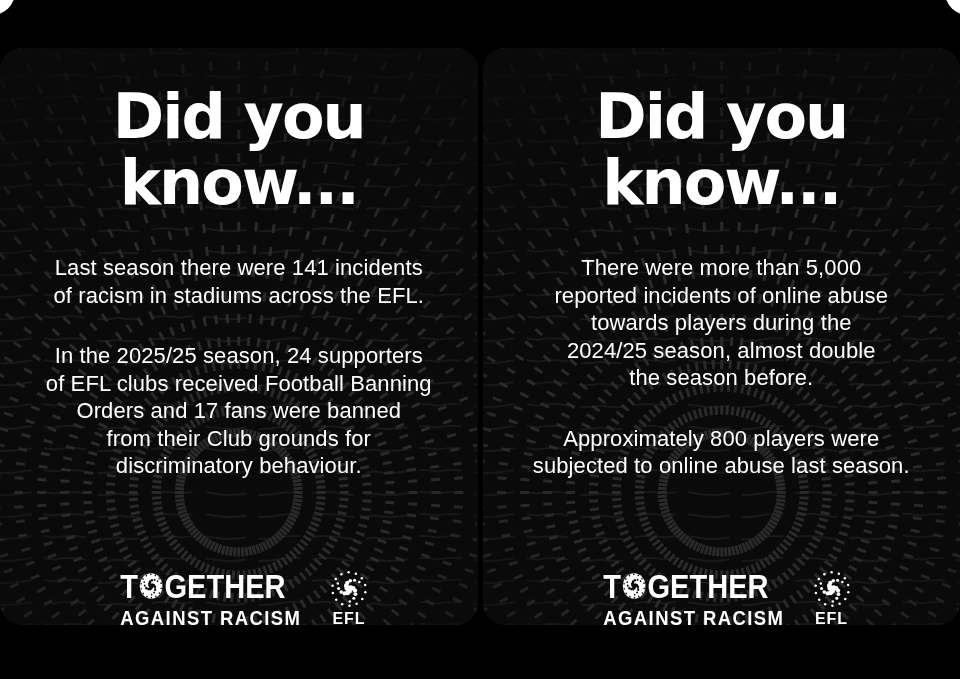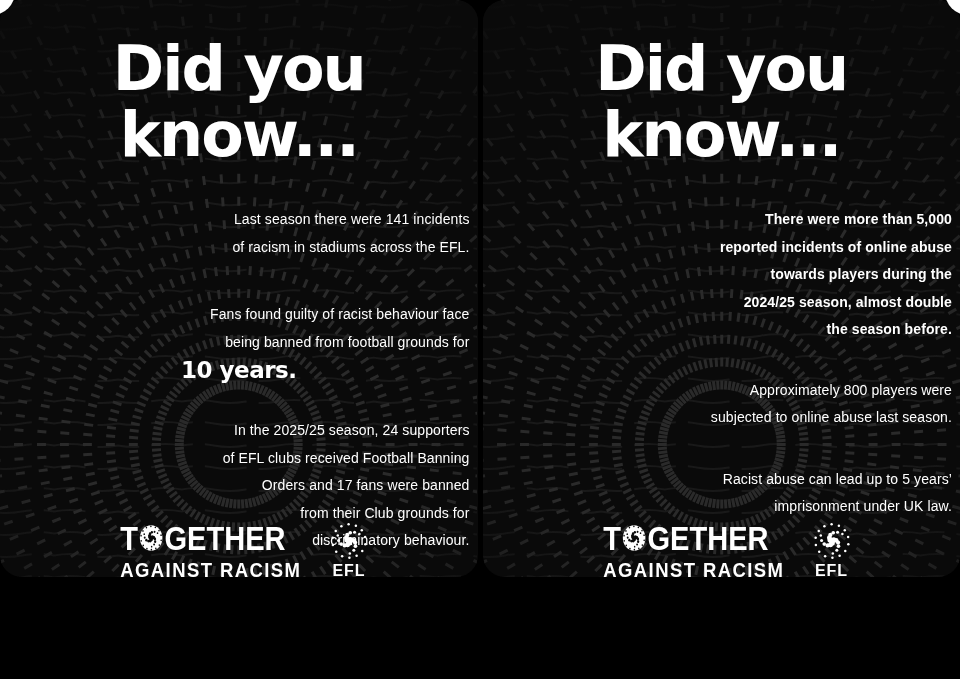--- a/index.html
+++ b/index.html
@@ -21,20 +21,21 @@
     gap:5px;
     background:var(--bg);
   }
   .card{
     position:relative;
     flex:1;
     height:577px;
     background:var(--card-bg);
     border-radius:22px;
     overflow:hidden;
+    margin-top:48px;
   }
   .pattern{
     position:absolute;inset:0;z-index:0;
   }
   .vignette{
     position:absolute;inset:0;z-index:1;
     background:radial-gradient(circle 430px at 50% 64%, rgba(10,10,10,0) 48%, rgba(10,10,10,0.92) 100%);
   }
   .content{
     position:relative;z-index:2;
@@ -44,39 +45,38 @@
   .headline{
     margin-top:36px;
     font-family:"DejaVu Sans", sans-serif;
     font-weight:bold;
     font-size:62px;
     line-height:66px;
     letter-spacing:-2px;
     white-space:pre-line;
   }
   .fact{
-    font-size:14px;
+    font-size:22px;
     line-height:27.5px;
     font-weight:400;
     letter-spacing:0.1px;
     white-space:pre-line;
     padding:0 8px;
-    text-align:right;
   }
   .fact-strong{
     font-family:"DejaVu Sans", sans-serif;
     font-weight:bold;
     font-size:23px;
     line-height:28px;
     letter-spacing:-0.5px;
   }
   #card-0 .fact-1{margin-top:38px;}
   #card-0 .fact-2{margin-top:40px;}
   #card-0 .fact-3{margin-top:33px;}
-  #card-1 .fact-1{margin-top:38px;font-weight:bold;}
+  #card-1 .fact-1{margin-top:38px;}
   #card-1 .fact-2{margin-top:33px;}
   #card-1 .fact-3{margin-top:34px;}
   .brand{
     position:absolute;
     left:0;right:0;bottom:33px;
     display:flex;
     justify-content:center;
     align-items:center;
     gap:15px;
     z-index:2;
@@ -264,25 +264,20 @@
         <line x1="292.9431904221777" y1="434.2700322891129" x2="773.5279778197605" y2="338.67577450120984" stroke="#2a2a2a" stroke-width="3" stroke-dasharray="9 14"></line>
         <line x1="293.5294673755596" y1="437.8210594278972" x2="779.3374494487266" y2="373.8632252400718" stroke="#2a2a2a" stroke-width="3" stroke-dasharray="9 14"></line>
         <line x1="293.8822407781232" y1="441.40282789234215" x2="782.8331131650389" y2="409.35529456957215" stroke="#2a2a2a" stroke-width="3" stroke-dasharray="9 14"></line>
       </svg>
     <div class="vignette"></div>
     <div class="content">
       <h1 class="headline">Did you
 know...</h1>
       <p class="fact fact-1">Last season there were 141 incidents
 of racism in stadiums across the EFL.</p>
-      <div class="fact-2">
-        <p class="fact">Fans found guilty of racist behaviour face
-being banned from football grounds for</p>
-        <p class="fact-strong">10 years.</p>
-      </div>
       <p class="fact fact-3">In the 2025/25 season, 24 supporters
 of EFL clubs received Football Banning
 Orders and 17 fans were banned
 from their Club grounds for
 discriminatory behaviour.</p>
       <div class="brand">
         <div class="brand-text">
           <div class="together-row">
             <span>T</span>
             <svg class="o-ball ball-dark" viewBox="-24 -24 48 48">
@@ -501,22 +496,20 @@
     <div class="content">
       <h1 class="headline">Did you
 know...</h1>
       <p class="fact fact-1">There were more than 5,000
 reported incidents of online abuse
 towards players during the
 2024/25 season, almost double
 the season before.</p>
       <p class="fact fact-2">Approximately 800 players were
 subjected to online abuse last season.</p>
-      <p class="fact fact-3">Racist abuse can lead up to 5 years’
-imprisonment under UK law.</p>
       <div class="brand">
         <div class="brand-text">
           <div class="together-row">
             <span>T</span>
             <svg class="o-ball ball-dark" viewBox="-24 -24 48 48">
                 <circle cx="0" cy="0" r="22" fill="#ffffff"></circle>
                 <circle cx="0" cy="0" r="3.4" fill="#0a0a0a"></circle>
                 <circle cx="0.1352580762543663" cy="2.4963383690533556" r="3.25" fill="#0a0a0a"></circle>
                 <circle cx="-1.7732373670013881" cy="4.675000453504789" r="2.9000000000000004" fill="#0a0a0a"></circle>
                 <circle cx="-5.270348075801655" cy="5.336050145931333" r="2.55" fill="#0a0a0a"></circle>

